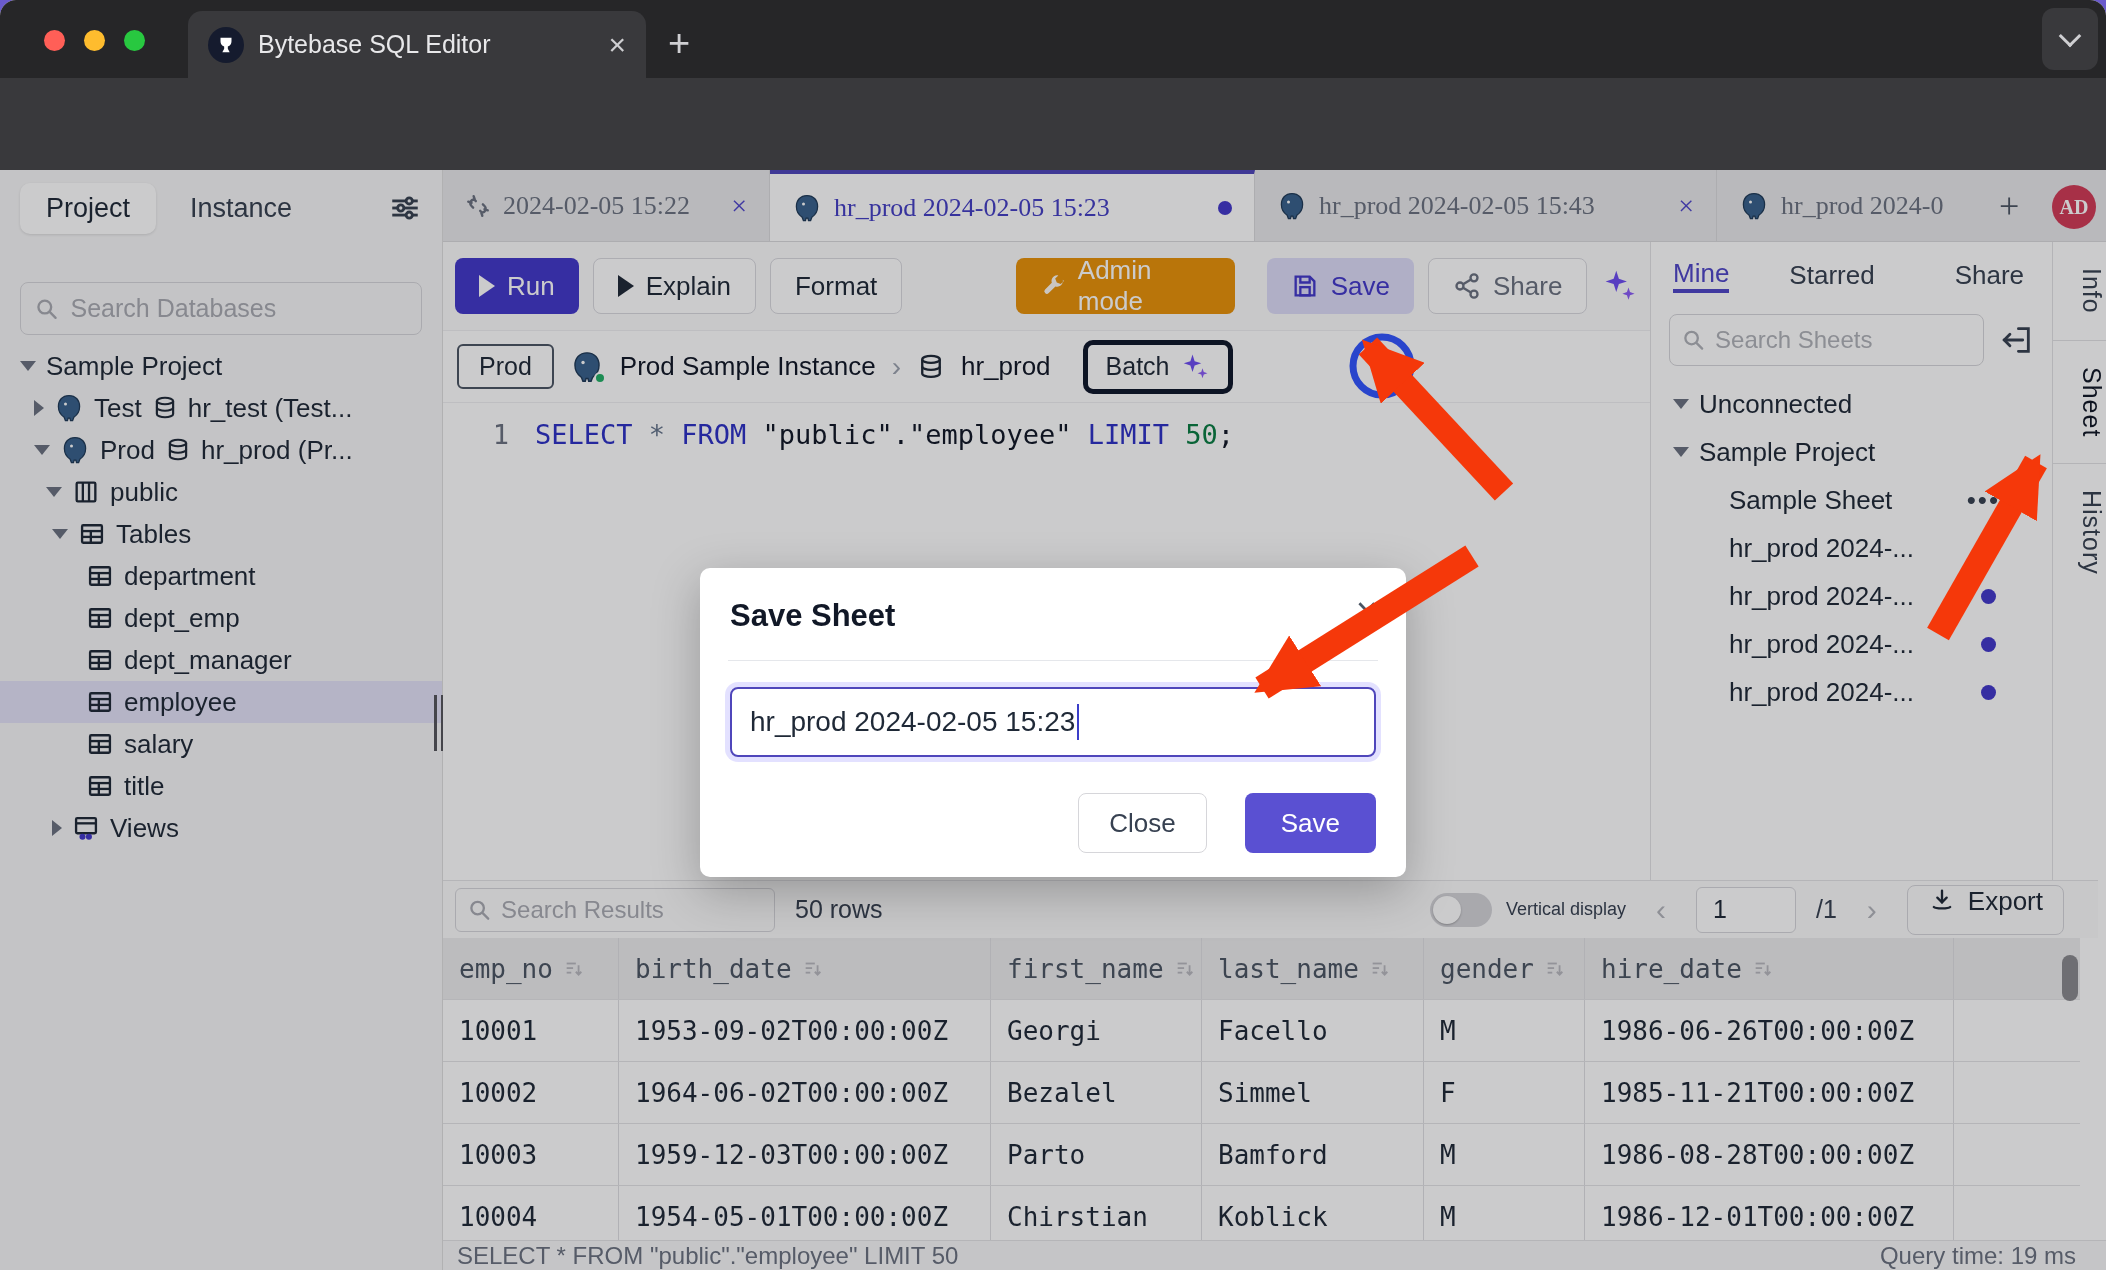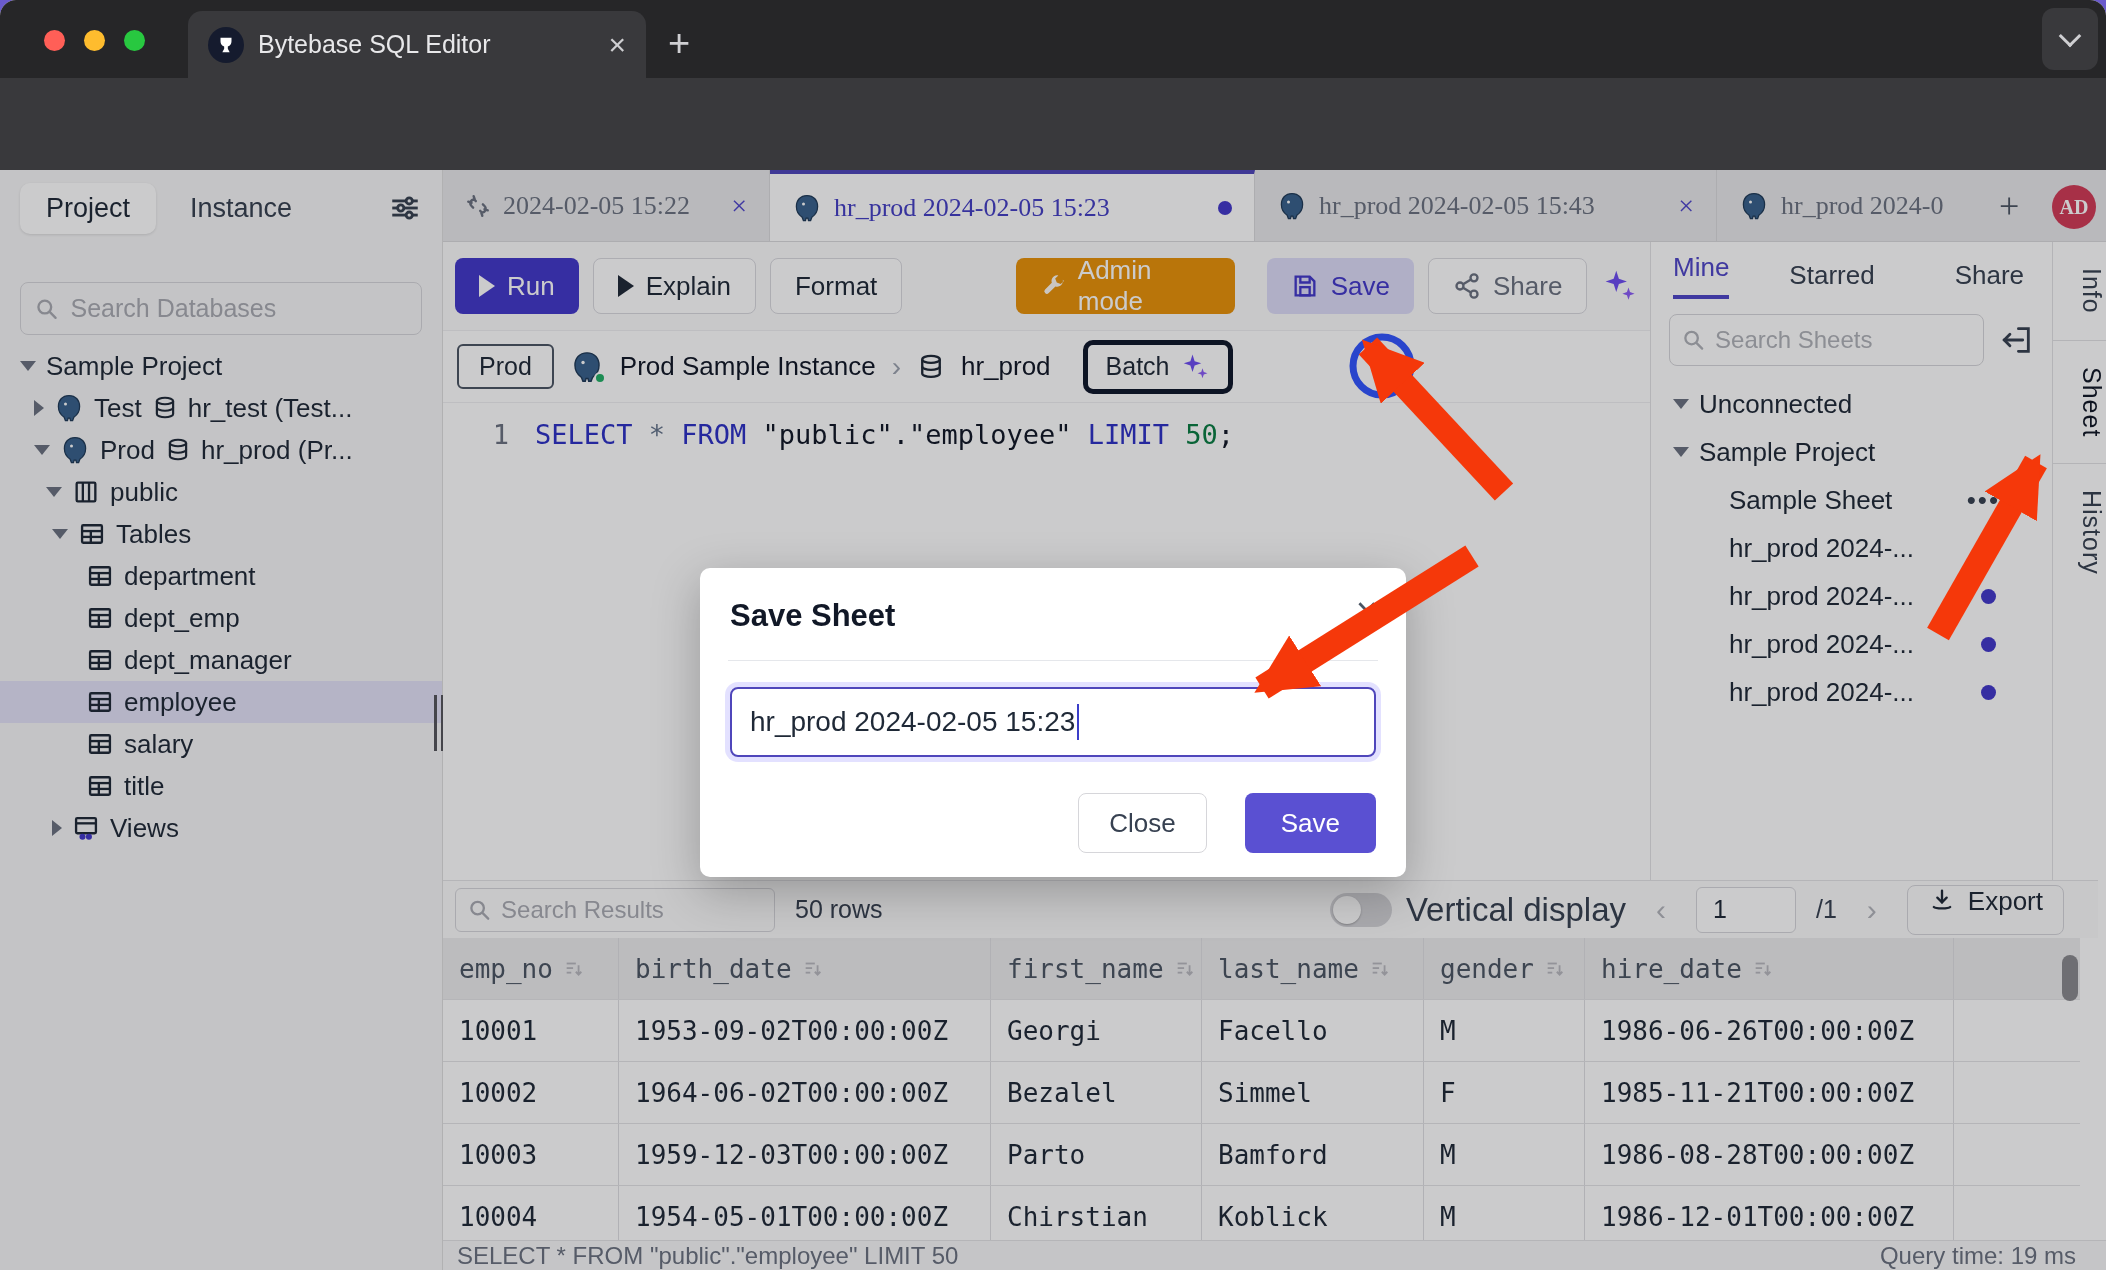--- a/index.html
+++ b/index.html
@@ -74,21 +74,21 @@
 
   .editor { position:absolute; left:443px; top:232px; width:1207px; height:478px; background:#fff; border-top:1px solid #efeff1; }
   .codeline { display:flex; padding-top:16px; font-family:"DejaVu Sans Mono", monospace; font-size:27px; white-space:pre; }
   .lineno { width:92px; text-align:right; color:#6b7280; padding-right:26px; flex:0 0 auto; }
   .tok-kw { color:#2d31c5; } .tok-op { color:#64748b; } .tok-id { color:#111827; } .tok-num { color:#0a7d43; }
 
   
   .rsb { position:absolute; left:1650px; top:72px; width:402px; height:638px; background:#fff; border-left:1px solid #e2e2e5; }
   .rsb-tabs { height:66px; display:flex; align-items:center; padding:0 22px; gap:0; }
   .rtab { font-size:26px; color:#374151; flex:1; }
-  .rtab.active { color:#4f46c8; border-bottom:4px solid #4f46c8; padding-bottom:12px; flex:0 0 auto; margin-right:60px; }
+  .rtab.active { color:#4f46c8; border-bottom:4px solid #4f46c8; padding-bottom:0; flex:0 0 auto; margin-right:60px; }
   .rsb-search { display:flex; align-items:center; margin:6px 18px 0; gap:16px; }
   .rsearch { flex:1; height:52px; border:1px solid #d6d6da; border-radius:8px; display:flex; align-items:center; padding:0 12px; gap:10px; overflow:hidden; }
   .rsearch input { border:none; outline:none; font-size:24px; color:#374151; width:100%; font-family:inherit; }
   .rsearch input::placeholder { color:#b0b2b8; }
   .rrow { height:48px; display:flex; align-items:center; gap:10px; font-size:26px; color:#1f2937; position:relative; white-space:nowrap; }
   .rrow .bdot { position:absolute; right:56px; width:15px; height:15px; border-radius:50%; background:#4338ca; }
   .rrow .more { position:absolute; right:52px; color:#374151; font-size:26px; letter-spacing:2px; }
   .rpl0{padding-left:22px}.rpl1{padding-left:68px}.rpl2{padding-left:42px}.rpl3{padding-left:78px}
 
   
@@ -98,21 +98,21 @@
 
   
   .res-toolbar { position:absolute; left:443px; top:710px; right:8px; height:58px; background:#fbfbfc; border-top:1px solid #e3e3e6; display:flex; align-items:center; padding:0 12px; gap:20px; }
   .res-search { width:320px; height:44px; border:1px solid #d6d6da; border-radius:6px; display:flex; align-items:center; padding:0 12px; gap:10px; background:#fbfbfc; }
   .res-search input { border:none; outline:none; background:transparent; font-size:24px; color:#374151; width:100%; font-family:inherit; }
   .res-search input::placeholder { color:#a9abb2; }
   .rowcount { font-size:25px; color:#374151; }
   .toggle-wrap { margin-left:auto; display:flex; align-items:center; gap:14px; }
   .toggle { width:62px; height:34px; border-radius:17px; background:#d4d4d8; position:relative; }
   .toggle i { position:absolute; left:3px; top:3px; width:28px; height:28px; border-radius:50%; background:#fff; box-shadow:0 1px 2px rgba(0,0,0,.25); }
-  .tog-label { font-size:33px; color:#374151; }
+  .tog-label { font-size:18px; color:#374151; }
   .pg-btn { color:#b3b5bb; font-size:30px; padding:0 10px; }
   .pg-input { width:100px; height:46px; border:1px solid #d6d6da; border-radius:6px; background:#fff; font-size:25px; color:#1f2937; padding-left:16px; font-family:inherit; }
   .pg-total { font-size:25px; color:#374151; }
   .export { height:50px; border:1px solid #d6d6da; border-radius:8px; background:#fbfbfc; display:flex; gap:12px; padding:0 20px; font-size:26px; color:#1f2937; margin-right:22px; }
 
   .grid { position:absolute; left:443px; top:768px; width:1637px; height:472px; overflow:hidden; font-family:"DejaVu Sans Mono", monospace; }
   .grow { display:flex; height:62px; border-bottom:1px solid #e3e3e6; }
   .grow.head { background:#ececee; color:#4b5563; }
   .gc { border-right:1px solid #dfdfe2; display:flex; align-items:center; padding-left:16px; font-size:26px; color:#1f2937; gap:10px; overflow:hidden; white-space:nowrap; }
   .grow.head .gc { color:#4b5563; }

